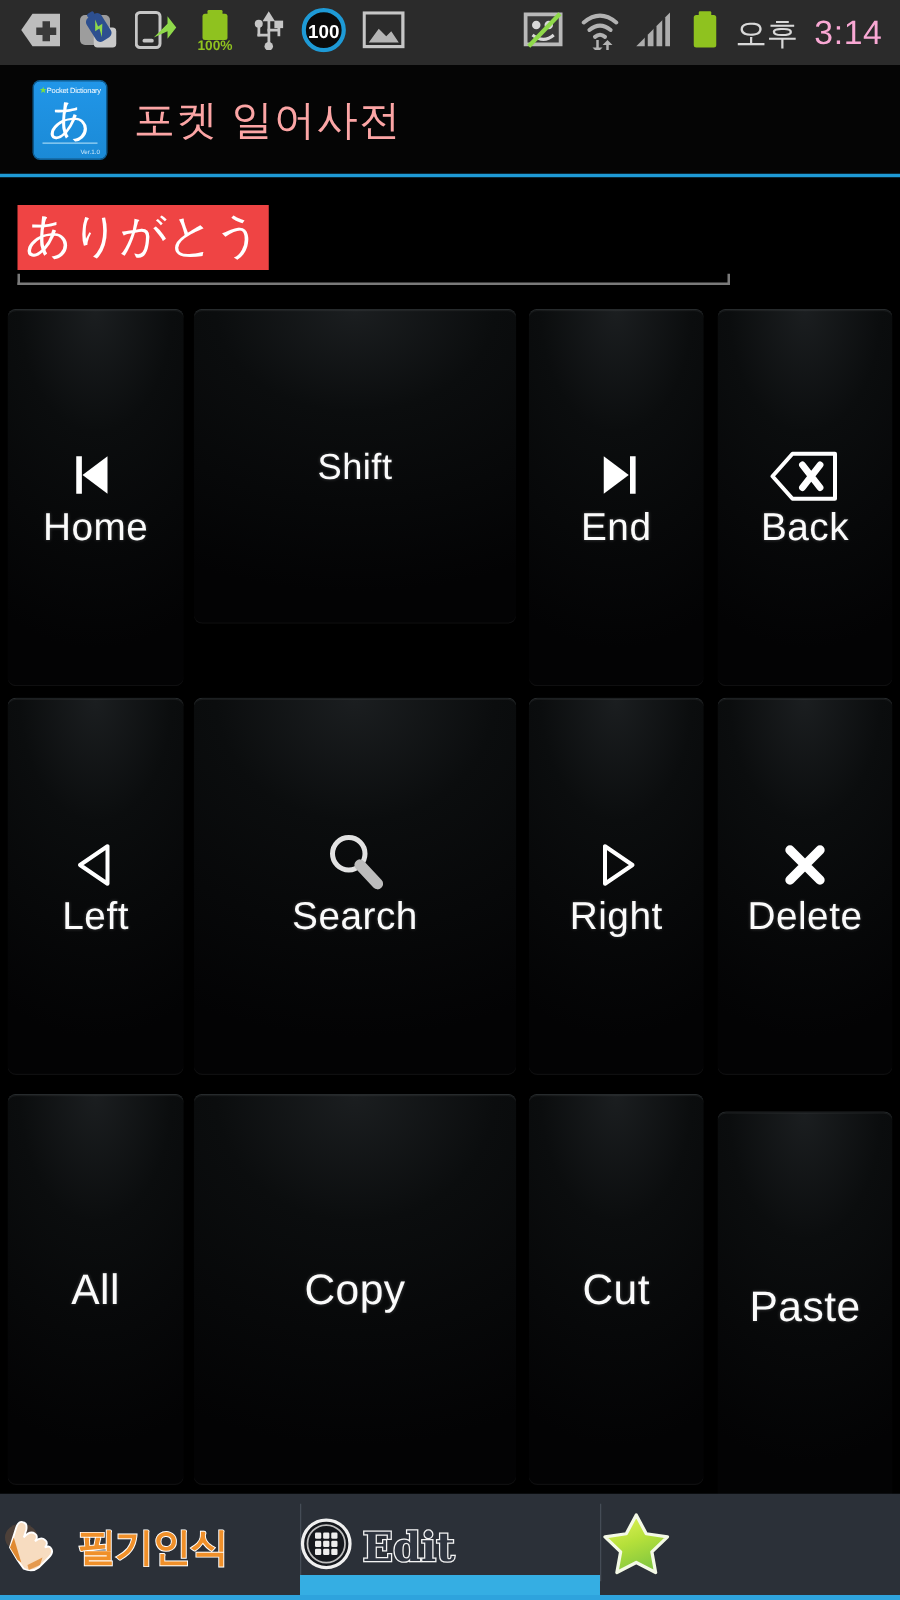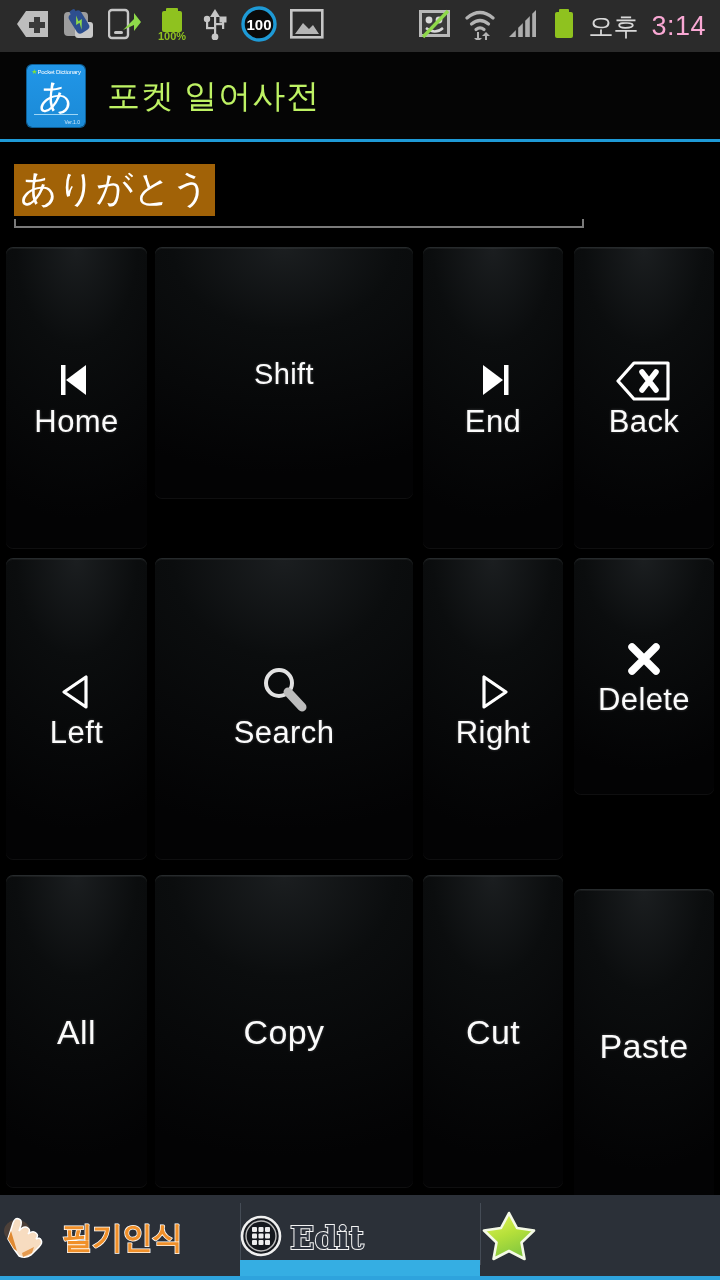--- a/index.html
+++ b/index.html
@@ -47,37 +47,37 @@
     position:absolute; top:11px; left:0; right:0; text-align:center;
     font-size:34px; color:#ffffff; font-family:"DejaVu Sans", sans-serif; line-height:40px;
   }
   #app-logo .logo-rule {
     position:absolute; bottom:12px; left:7px; right:7px; height:1px; background:#9fd6f5;
   }
   #app-logo .logo-sub {
     position:absolute; bottom:2px; right:5px; font-size:5px; color:#cfe9fb;
   }
   #app-title {
-    margin-left:22px; color:#bef264; font-size:33px; letter-spacing:1px;
-    font-family:Liberation Serif, serif;
+    margin-left:22px; color:#fca5a5; font-size:33px; letter-spacing:1px;
+    font-family:Liberation Sans, sans-serif;
   }
   #title-underline {
     position:absolute; left:0; top:139px; width:720px; height:3px; background:#1e9ad6;
   }
 
   
   #searchbar {
     position:absolute; left:0; top:142px; width:720px; height:103px; background:#000;
   }
   #search-field {
     position:absolute; left:14px; top:22px; width:570px; height:56px;
   }
   #search-value {
     display:inline-block;
-    background:#a16207; color:#ffffff;
+    background:#ef4444; color:#ffffff;
     font-size:37px; line-height:46px; padding:2px 6px 4px 6px;
     font-family:"DejaVu Sans", sans-serif;
     white-space:nowrap;
   }
   #search-underline {
     position:absolute; left:14px; top:84px; width:570px; height:2px;
     background:#7a7a7a;
   }
   #search-underline::before, #search-underline::after{
     content:""; position:absolute; top:-7px; width:2px; height:9px; background:#7a7a7a;
@@ -345,21 +345,21 @@
         <div class="key-label">Search</div>
       </div>
       <div class="key" style="left: 423px; top: 313px; width: 140px; height: 302px;">
         <div class="key-icon">
           <svg width="44" height="44" viewBox="0 0 44 44">
             <path d="M13 7 L13 37 L35 22 Z" fill="none" stroke="#ffffff" stroke-width="3.2" stroke-linejoin="round"></path>
           </svg>
         </div>
         <div class="key-label">Right</div>
       </div>
-      <div class="key" style="left: 574px; top: 313px; width: 140px; height: 237px;">
+      <div class="key" style="left: 574px; top: 313px; width: 140px; height: 302px;">
         <div class="key-icon">
           <svg width="44" height="44" viewBox="0 0 44 44">
             <path d="M10 10 L34 34 M34 10 L10 34" stroke="#ffffff" stroke-width="7.5" stroke-linecap="round"></path>
           </svg>
         </div>
         <div class="key-label">Delete</div>
       </div>
       <div class="key" style="left: 6px; top: 630px; width: 141px; height: 313px;">
         <div class="key-label no-icon big">All</div>
       </div>

